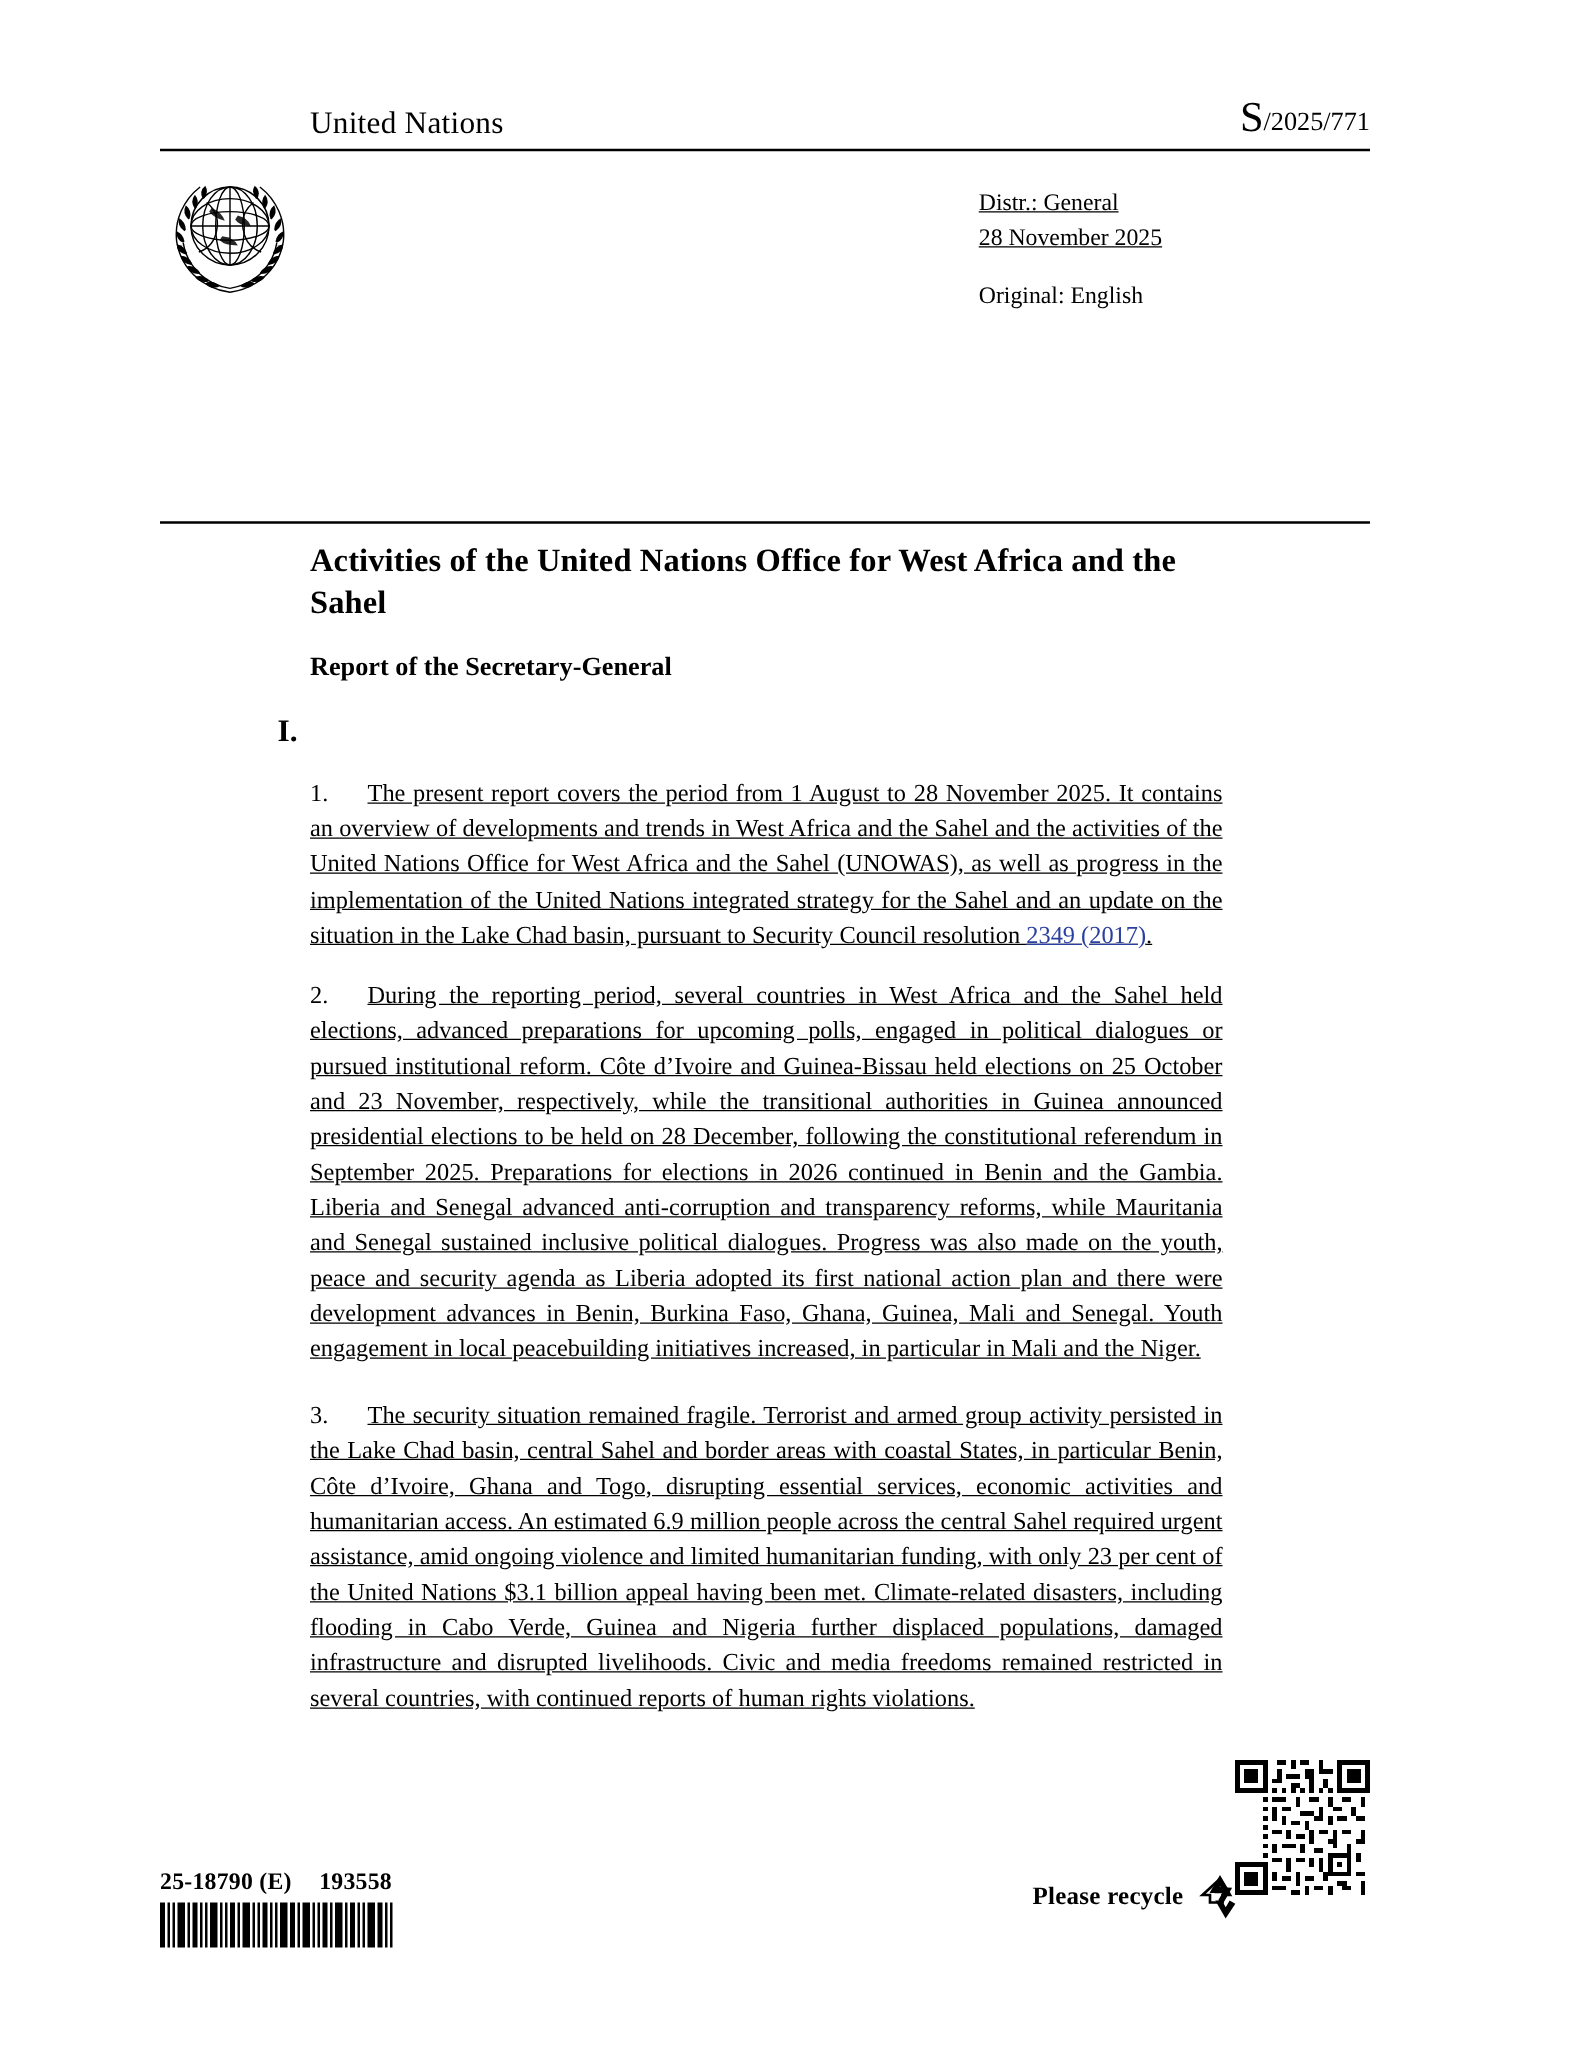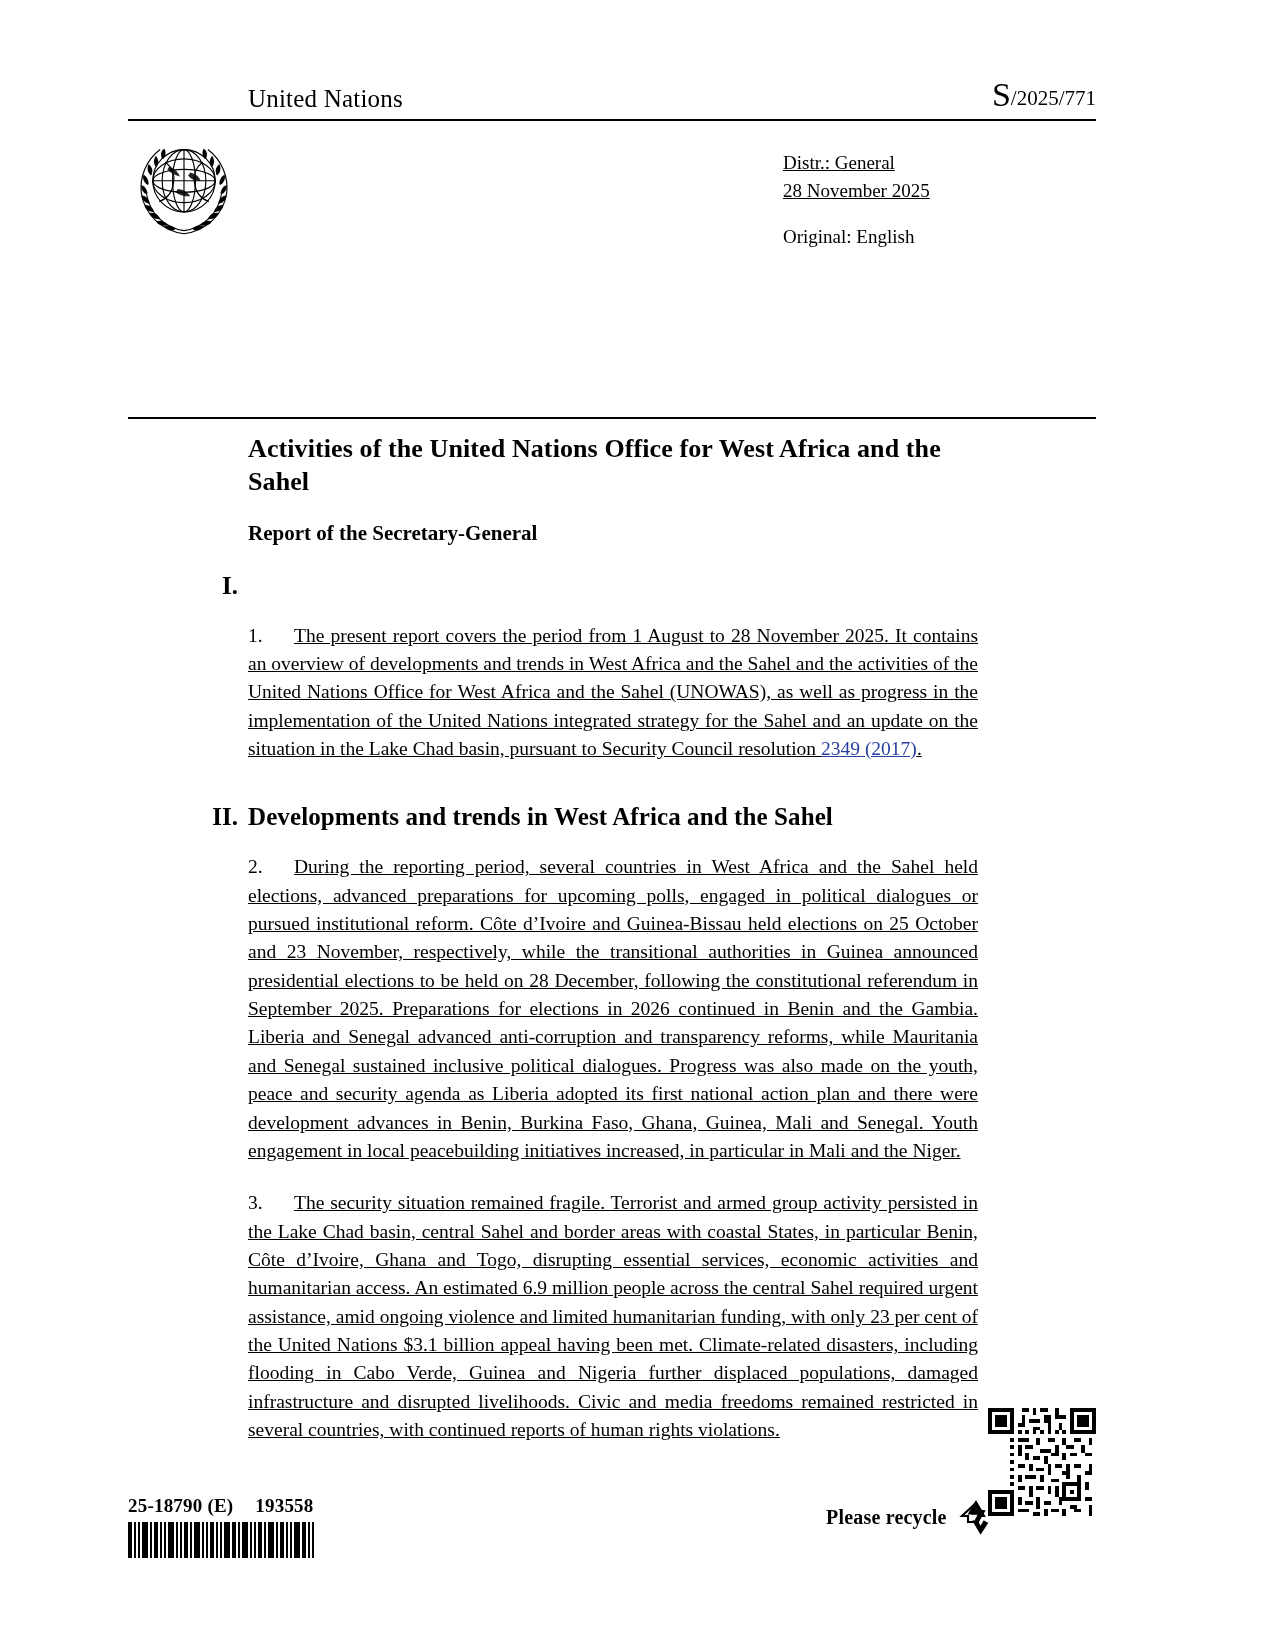--- a/index.html
+++ b/index.html
@@ -289,24 +289,20 @@
     <div class="subtitle">Report of the Secretary-General</div>
 
     <div class="section">
       <div class="section-num">I.</div>
     </div>
 
     <p class="para">
       <span class="pnum">1.</span><span>The present report covers the period from 1 August to 28 November 2025. It contains an overview of developments and trends in West Africa and the Sahel and the activities of the United Nations Office for West Africa and the Sahel (UNOWAS), as well as progress in the implementation of the United Nations integrated strategy for the Sahel and an update on the situation in the Lake Chad basin, pursuant to Security Council resolution </span><a class="link" href="#">2349 (2017)</a><span>.</span>
     </p>
 
-    <div class="section sec2">
-      <div class="section-num">II.</div>
-      <div class="section-head">Developments and trends in West Africa and the Sahel</div>
-    </div>
 
     <p class="para">
       <span class="pnum">2.</span><span>During the reporting period, several countries in West Africa and the Sahel held elections, advanced preparations for upcoming polls, engaged in political dialogues or pursued institutional reform. Côte d’Ivoire and Guinea-Bissau held elections on 25 October and 23 November, respectively, while the transitional authorities in Guinea announced presidential elections to be held on 28 December, following the constitutional referendum in September 2025. Preparations for elections in 2026 continued in Benin and the Gambia. Liberia and Senegal advanced anti-corruption and transparency reforms, while Mauritania and Senegal sustained inclusive political dialogues. Progress was also made on the youth, peace and security agenda as Liberia adopted its first national action plan and there were development advances in Benin, Burkina Faso, Ghana, Guinea, Mali and Senegal. Youth engagement in local peacebuilding initiatives increased, in particular in Mali and the Niger.</span>
     </p>
 
     <p class="para p3">
       <span class="pnum">3.</span><span>The security situation remained fragile. Terrorist and armed group activity persisted in the Lake Chad basin, central Sahel and border areas with coastal States, in particular Benin, Côte d’Ivoire, Ghana and Togo, disrupting essential services, economic activities and humanitarian access. An estimated 6.9 million people across the central Sahel required urgent assistance, amid ongoing violence and limited humanitarian funding, with only 23 per cent of the United Nations $3.1 billion appeal having been met. Climate-related disasters, including flooding in Cabo Verde, Guinea and Nigeria further displaced populations, damaged infrastructure and disrupted livelihoods. Civic and media freedoms remained restricted in several countries, with continued reports of human rights violations.</span>
     </p>
   </div>
 

